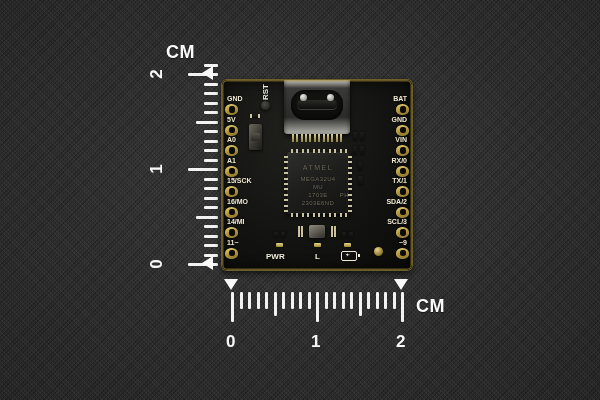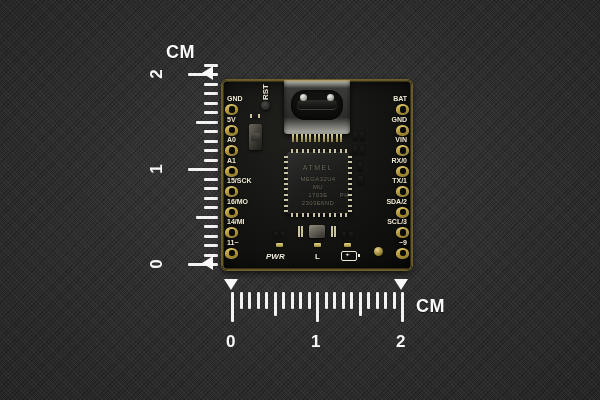--- a/index.html
+++ b/index.html
@@ -328,21 +328,21 @@
         <div class="cap" style="right:0"></div>
     </div>
     <div class="smd" style="left:109px;top:146px;width:5px;height:11px;">
       <div class="cap" style="left:0"></div>
         <div class="cap" style="right:0"></div>
     </div>
 
     <div class="smd" style="left:52px;top:152px;width:4px;height:6px;"></div>
     <div class="smd" style="left:59px;top:152px;width:4px;height:6px;"></div>
     <div class="led" style="left:54px;top:163px;"></div>
-    <div class="silk" style="left:44px;top:172px;font-style:italic;">PWR</div>
+    <div class="silk" style="left:44px;top:172px;">PWR</div>
 
     <div class="led" style="left:92px;top:163px;"></div>
     <div class="silk" style="left:93px;top:172px;">L</div>
 
     <div class="smd" style="left:120px;top:152px;width:4px;height:6px;"></div>
     <div class="smd" style="left:127px;top:152px;width:4px;height:6px;"></div>
     <div class="led" style="left:122px;top:163px;"></div>
     <div class="batticon" style="left:119px;top:171px;"></div>
 
     <div class="mhole" style="left:152px;top:167px;"></div>

